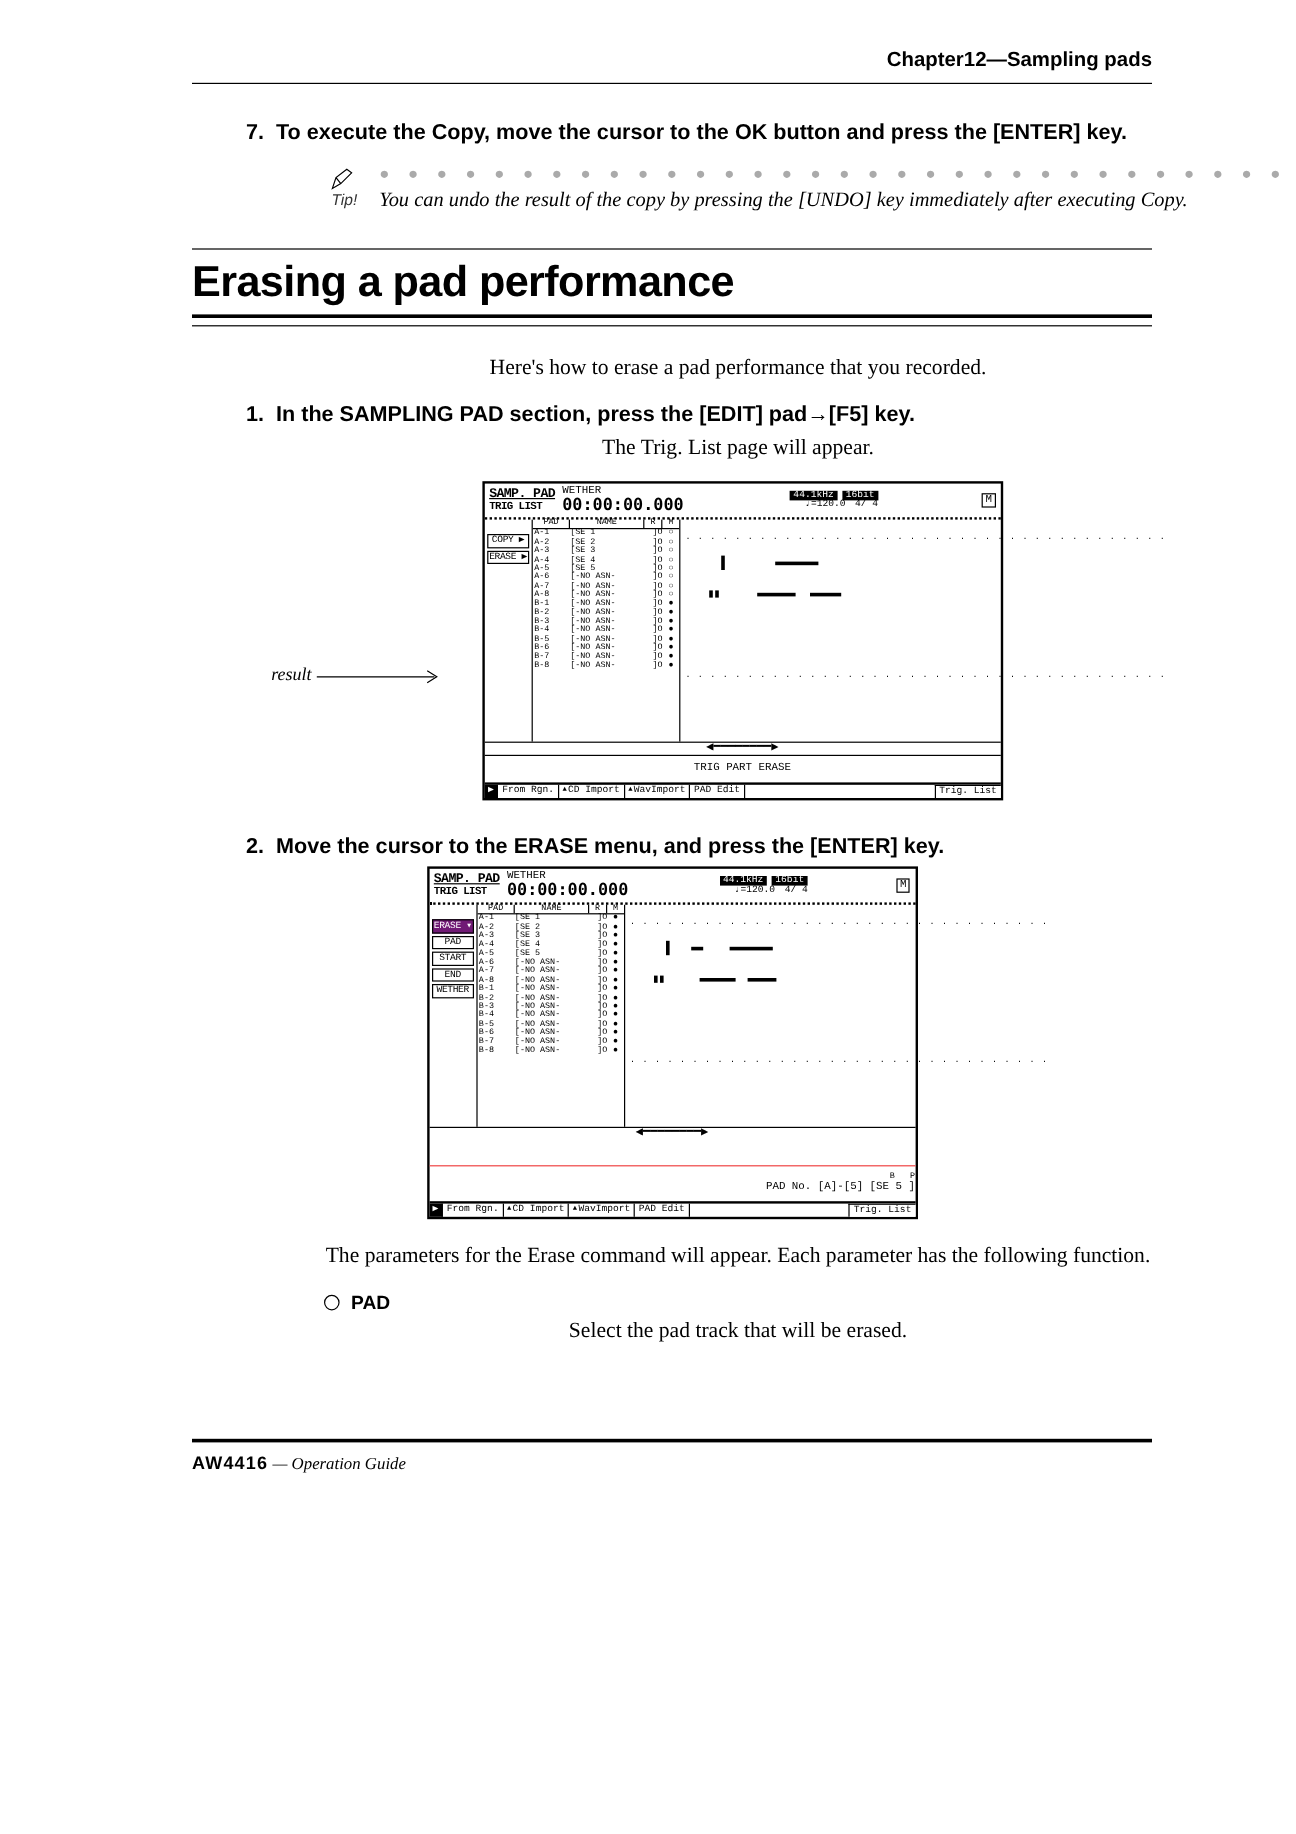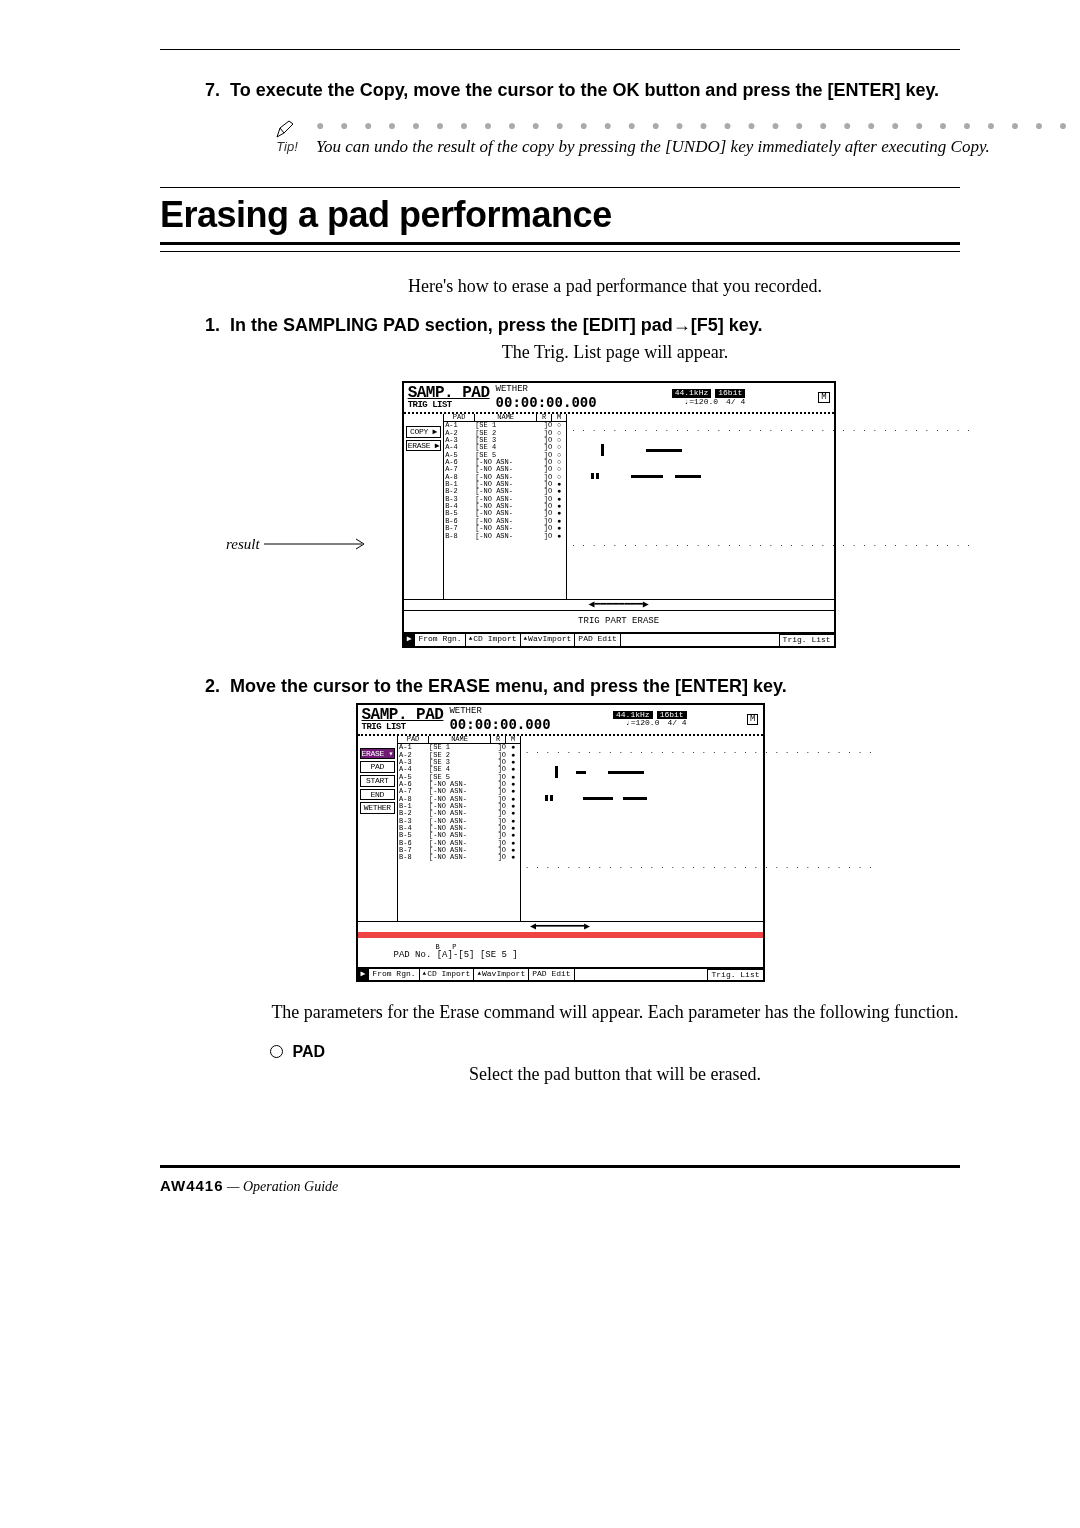--- a/index.html
+++ b/index.html
@@ -137,21 +137,21 @@
     gap: 4px;
   }
   .ss-title-block {
     display: flex;
     flex-direction: column;
     font-weight: bold;
     line-height: 1;
   }
   .ss-title-line1 {
     text-decoration: underline;
-    font-size: 16px;
+    font-size: 11px;
     letter-spacing: -0.5px;
   }
   .ss-title-line2 {
     font-size: 9px;
     letter-spacing: -0.5px;
   }
   .ss-song {
     font-size: 9px;
     margin-left: 2px;
   }
@@ -272,24 +272,25 @@
     border-top: 1px solid #000;
     height: 10px;
   }
   .ss-cmd-bar {
     text-align: center;
     border-top: 1px solid #000;
     padding: 6px 0;
     font-size: 9px;
   }
   .ss-param-bar {
-    text-align: left;
-    border-top: 6px solid #ef4444;
+    text-align: right;
+    border-top: 1px solid #ef4444;
     padding: 6px 0 6px 36px;
     font-size: 9px;
+    margin-top: 21px;
   }
   .ss-footer {
     display: flex;
     border-top: 2px solid #000;
     font-size: 8px;
     align-items: stretch;
   }
   .ss-footer .tab {
     padding: 1px 3px;
     border-right: 1px solid #000;
@@ -359,20 +360,21 @@
     margin-top: 60px;
     margin-left: 66px;
   }
   .arrow-svg { flex-shrink: 0; }
 </style>
 </head>
 <body>
 
 <div class="page">
 
+  <div class="chapter-label">Chapter12—Sampling pads</div>
   <hr class="chapter-rule">
 
   <div class="num-step">
     <div class="num">7.</div>
     <div class="step-body">To execute the Copy, move the cursor to the OK button and press the [ENTER] key.</div>
   </div>
 
   <div class="tip-block">
     <div class="tip-icon-wrap">
       <svg width="24" height="20" viewBox="0 0 24 20">
@@ -744,21 +746,21 @@
       </div>
     </div>
   </div>
 
   <div class="body-para">The parameters for the Erase command will appear. Each parameter has the following function.</div>
 
   <div class="sub-heading">
     <span class="bullet"></span>
     <span class="label">PAD</span>
   </div>
-  <div class="body-para" style="margin-top:2px;">Select the pad button that will be erased.</div>
+  <div class="body-para" style="margin-top:2px;">Select the pad track that will be erased.</div>
 
   <hr class="bottom-line">
   <div class="footer-line">
     <span class="model">AW4416</span>
     <span>— Operation Guide</span>
   </div>
 
 </div>
 
 </body></html>

